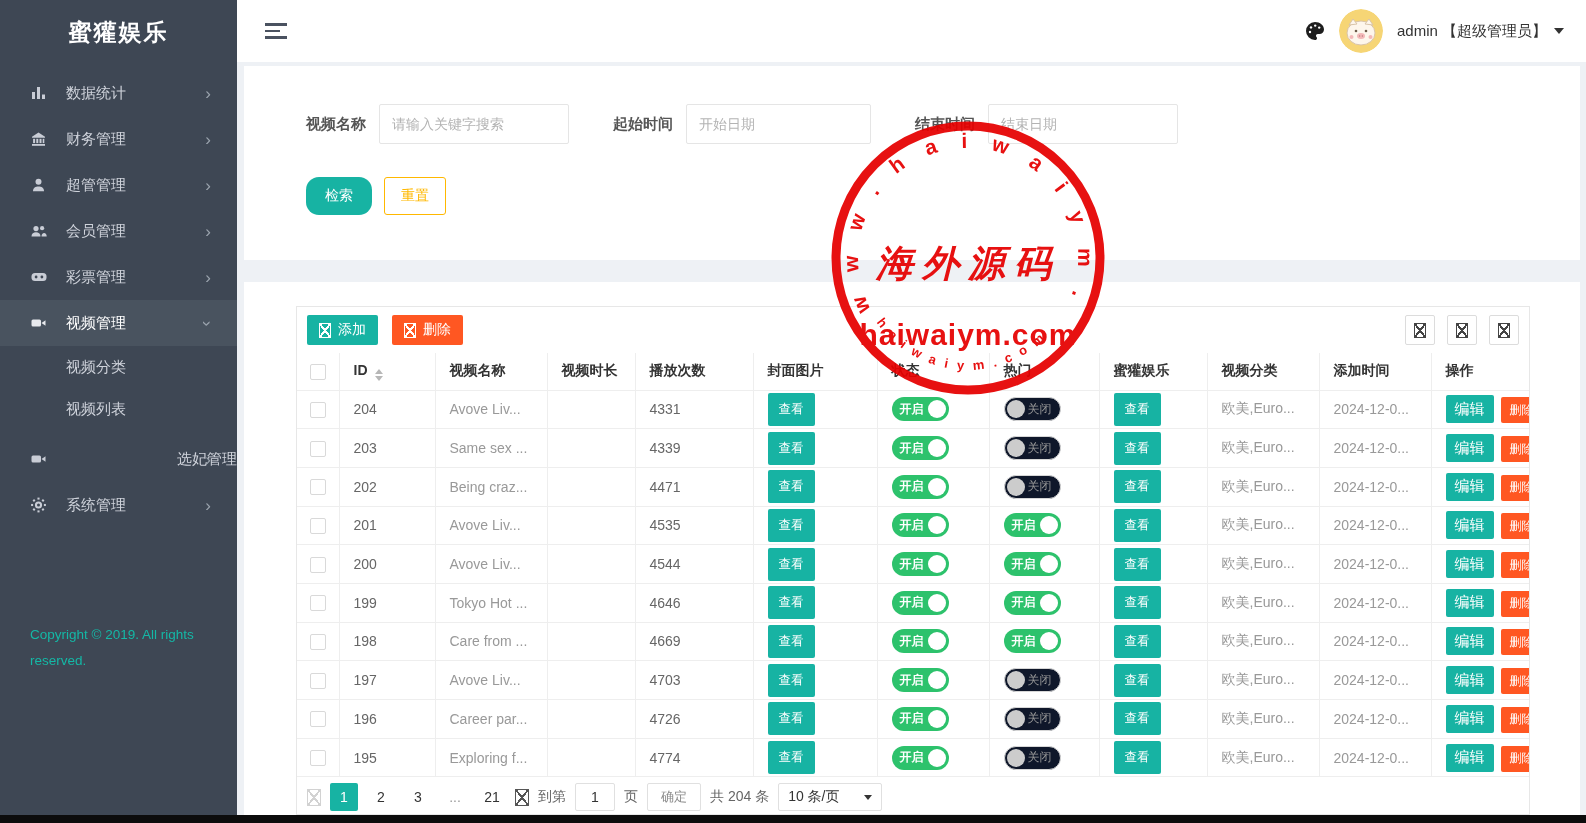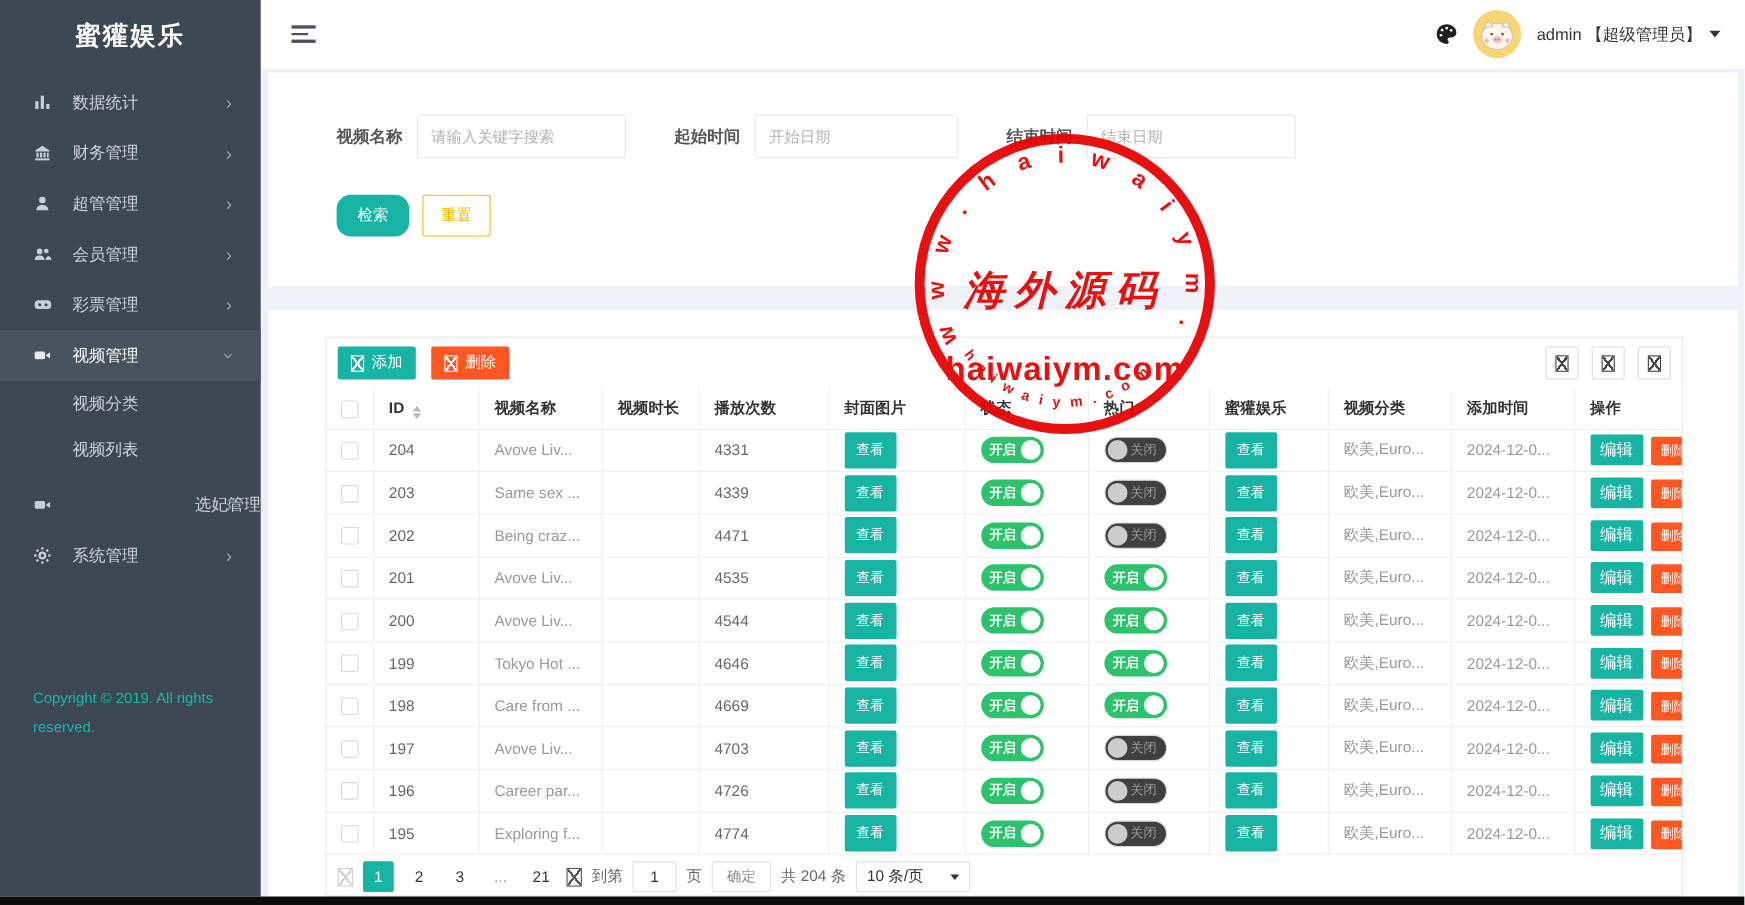--- a/index.html
+++ b/index.html
@@ -72,21 +72,21 @@
 
   .btn { border:none; border-radius:2px; color:#fff; cursor:pointer; font-family:inherit; }
   .btn.view { background:#17b3a3; font-size:12.5px; padding:8px 11px; }
   .btn.edit { background:#17b3a3; font-size:15px; padding:4.5px 9px; margin-right:7px; }
   .btn.rdel { background:#ff5722; font-size:12px; padding:4.5px 9px; }
 
   .toggle { display:inline-flex; align-items:center; width:57px; height:24px; border-radius:12px; cursor:pointer; vertical-align:middle; }
   .toggle.on { background:#2dc26c; justify-content:space-between; padding:0 3px 0 8px; }
   .toggle.on .t-txt { color:#fff; font-size:12px; font-style:normal; font-weight:bold; }
   .toggle.on .knob { width:18px; height:18px; border-radius:50%; background:#fff; }
-  .toggle.off { background:#404040; border:1px solid #d7d7d7; justify-content:space-between; padding:0 8px 0 2px; }
+  .toggle.off { background:#0f172a; border:1px solid #d7d7d7; justify-content:space-between; padding:0 8px 0 2px; }
   .toggle.off .knob { width:18px; height:18px; border-radius:50%; background:#ccc; }
   .toggle.off .t-txt { color:#999; font-size:12px; font-style:normal; }
 
   .pagination { display:flex; align-items:center; gap:9px; margin:6px 10px; font-size:14px; color:#333; }
   .pg-arrow { color:#d2d2d2; display:flex; cursor:pointer; }
   .pg-arrow.next { color:#555; }
   .pg-num { min-width:28px; height:28px; display:flex; align-items:center; justify-content:center; cursor:pointer; padding:0 4px; }
   .pg-num.active { background:#17b3a3; color:#fff; border-radius:2px; cursor:default; }
   .pg-dots { color:#999; }
   .goto-label, .page-unit, .total { color:#666; }

